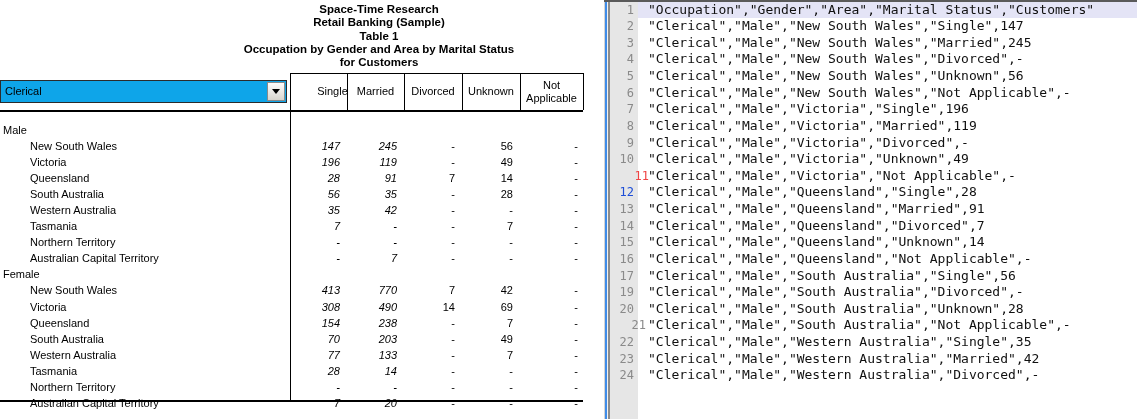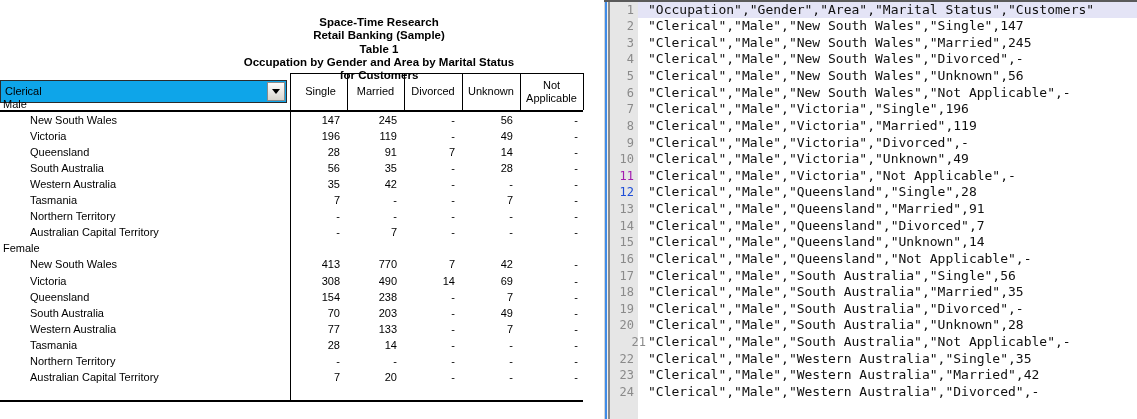--- a/index.html
+++ b/index.html
@@ -1,39 +1,39 @@
 <!DOCTYPE html>
 <html><head>
 <meta charset="utf-8">
 <style>
   html,body{margin:0;padding:0;background:#fff;}
   body{width:1137px;height:419px;overflow:hidden;position:relative;
        font-family:"Liberation Sans",sans-serif;}
 
   
   .report-panel{position:absolute;left:0;top:0;width:604px;height:419px;background:#fff;}
-  .report-title{position:absolute;left:79px;top:16px;width:600px;text-align:center;
+  .report-title{position:absolute;left:79px;top:3px;width:600px;text-align:center;
                 font-weight:bold;font-size:11.5px;line-height:13.3px;color:#000;}
   .combo{position:absolute;left:0;top:80px;width:287px;height:23px;background:#0ea5e9;
          border:1px solid #2b2b2b;box-sizing:border-box;}
   .combo-value{position:absolute;left:4px;top:4px;font-size:11px;color:#000;}
   .combo-btn{position:absolute;right:1px;top:1px;width:18px;height:19px;
              background:linear-gradient(#fdfdfd,#d8d5ce);border:1px solid #8a8a8a;
              box-sizing:border-box;display:flex;align-items:center;justify-content:center;}
   .combo-arrow{width:0;height:0;border-left:4px solid transparent;border-right:4px solid transparent;
                border-top:5px solid #000;}
   .gline{position:absolute;background:#000;}
   .hdr-cell{position:absolute;top:73px;height:37px;display:flex;align-items:center;
             justify-content:center;text-align:center;font-size:11px;line-height:12.5px;color:#000;}
-  .tbl-body{position:absolute;left:0;top:96px;width:583px;}
+  .tbl-body{position:absolute;left:0;top:122px;width:583px;}
   .trow{height:16.05px;display:flex;align-items:center;font-size:11px;color:#000;}
   .tlabel{width:290px;box-sizing:border-box;padding-left:30px;white-space:nowrap;overflow:hidden;}
   .trow.group .tlabel{padding-left:3px;}
   .tcell{box-sizing:border-box;text-align:right;padding-right:7px;white-space:nowrap;}
-  .tcell.c0,.tcell.c1{width:57px;}
+  .tcell.c0,.tcell.c1{width:57px;font-style:italic;}
   .tcell.c2,.tcell.c3{width:58px;}
   .tcell.c4{width:63px;padding-right:5px;}
 
   
   .editor-panel{position:absolute;left:604px;top:0;width:533px;height:419px;background:#fff;}
   .strip{position:absolute;top:0;height:419px;}
   .s-lt   {left:0;width:1px;background:#d4d4d4;}
   .s-blue {left:1px;width:2px;}
   .s-w    {left:3px;width:1px;background:#f2f2f2;}
   .s-gray {left:4px;width:2px;background:#8c8c8c;}
@@ -71,21 +71,21 @@
   <div class="gline" style="left:0;top:110px;width:583px;height:2px;"></div>
   <div class="gline" style="left:290px;top:73px;width:1px;height:328px;"></div>
   <div class="gline" style="left:347px;top:73px;width:1px;height:37px;"></div>
   <div class="gline" style="left:404px;top:73px;width:1px;height:37px;"></div>
   <div class="gline" style="left:462px;top:73px;width:1px;height:37px;"></div>
   <div class="gline" style="left:520px;top:73px;width:1px;height:37px;"></div>
   <div class="gline" style="left:583px;top:73px;width:1px;height:37px;"></div>
   <div class="gline" style="left:0;top:400px;width:583px;height:2px;"></div>
 
   <div id="hdr-cells">
-      <div class="hdr-cell" style="left: 292px; width: 57px;">Single</div>
+      <div class="hdr-cell" style="left: 304px; width: 57px;">Single</div>
       <div class="hdr-cell" style="left: 347px; width: 57px;">Married</div>
       <div class="hdr-cell" style="left: 404px; width: 58px;">Divorced</div>
       <div class="hdr-cell" style="left: 462px; width: 58px;">Unknown</div>
       <div class="hdr-cell" style="left: 520px; width: 63px;">Not Applicable</div>
     </div>
 
   <div class="tbl-body" id="tbl-body">
       <div class="trow group">
         <div class="tlabel">Male</div>
         <div class="tcell c0"></div>
@@ -275,21 +275,21 @@
       </div>
       <div class="ed-line">
         <div class="ln-num" style="color: rgb(138, 138, 138);">9</div>
         <div class="ln-text">"Clerical","Male","Victoria","Divorced",-</div>
       </div>
       <div class="ed-line">
         <div class="ln-num" style="color: rgb(138, 138, 138);">10</div>
         <div class="ln-text">"Clerical","Male","Victoria","Unknown",49</div>
       </div>
       <div class="ed-line">
-        <div class="ln-num" style="color: #a21caf;">11</div>
+        <div class="ln-num" style="color: #ef4444; margin-left: 15px;">11</div>
         <div class="ln-text">"Clerical","Male","Victoria","Not Applicable",-</div>
       </div>
       <div class="ed-line">
         <div class="ln-num" style="color: #1d4ed8;">12</div>
         <div class="ln-text">"Clerical","Male","Queensland","Single",28</div>
       </div>
       <div class="ed-line">
         <div class="ln-num" style="color: rgb(138, 138, 138);">13</div>
         <div class="ln-text">"Clerical","Male","Queensland","Married",91</div>
       </div>
@@ -303,24 +303,20 @@
       </div>
       <div class="ed-line">
         <div class="ln-num" style="color: rgb(138, 138, 138);">16</div>
         <div class="ln-text">"Clerical","Male","Queensland","Not Applicable",-</div>
       </div>
       <div class="ed-line">
         <div class="ln-num" style="color: rgb(138, 138, 138);">17</div>
         <div class="ln-text">"Clerical","Male","South Australia","Single",56</div>
       </div>
       <div class="ed-line">
-        <div class="ln-num" style="color: rgb(138, 138, 138);">18</div>
-        <div class="ln-text">"Clerical","Male","South Australia","Married",35</div>
-      </div>
-      <div class="ed-line">
         <div class="ln-num" style="color: rgb(138, 138, 138);">19</div>
         <div class="ln-text">"Clerical","Male","South Australia","Divorced",-</div>
       </div>
       <div class="ed-line">
         <div class="ln-num" style="color: rgb(138, 138, 138);">20</div>
         <div class="ln-text">"Clerical","Male","South Australia","Unknown",28</div>
       </div>
       <div class="ed-line">
         <div class="ln-num" style="color: rgb(138, 138, 138); margin-left: 12px;">21</div>
         <div class="ln-text">"Clerical","Male","South Australia","Not Applicable",-</div>

